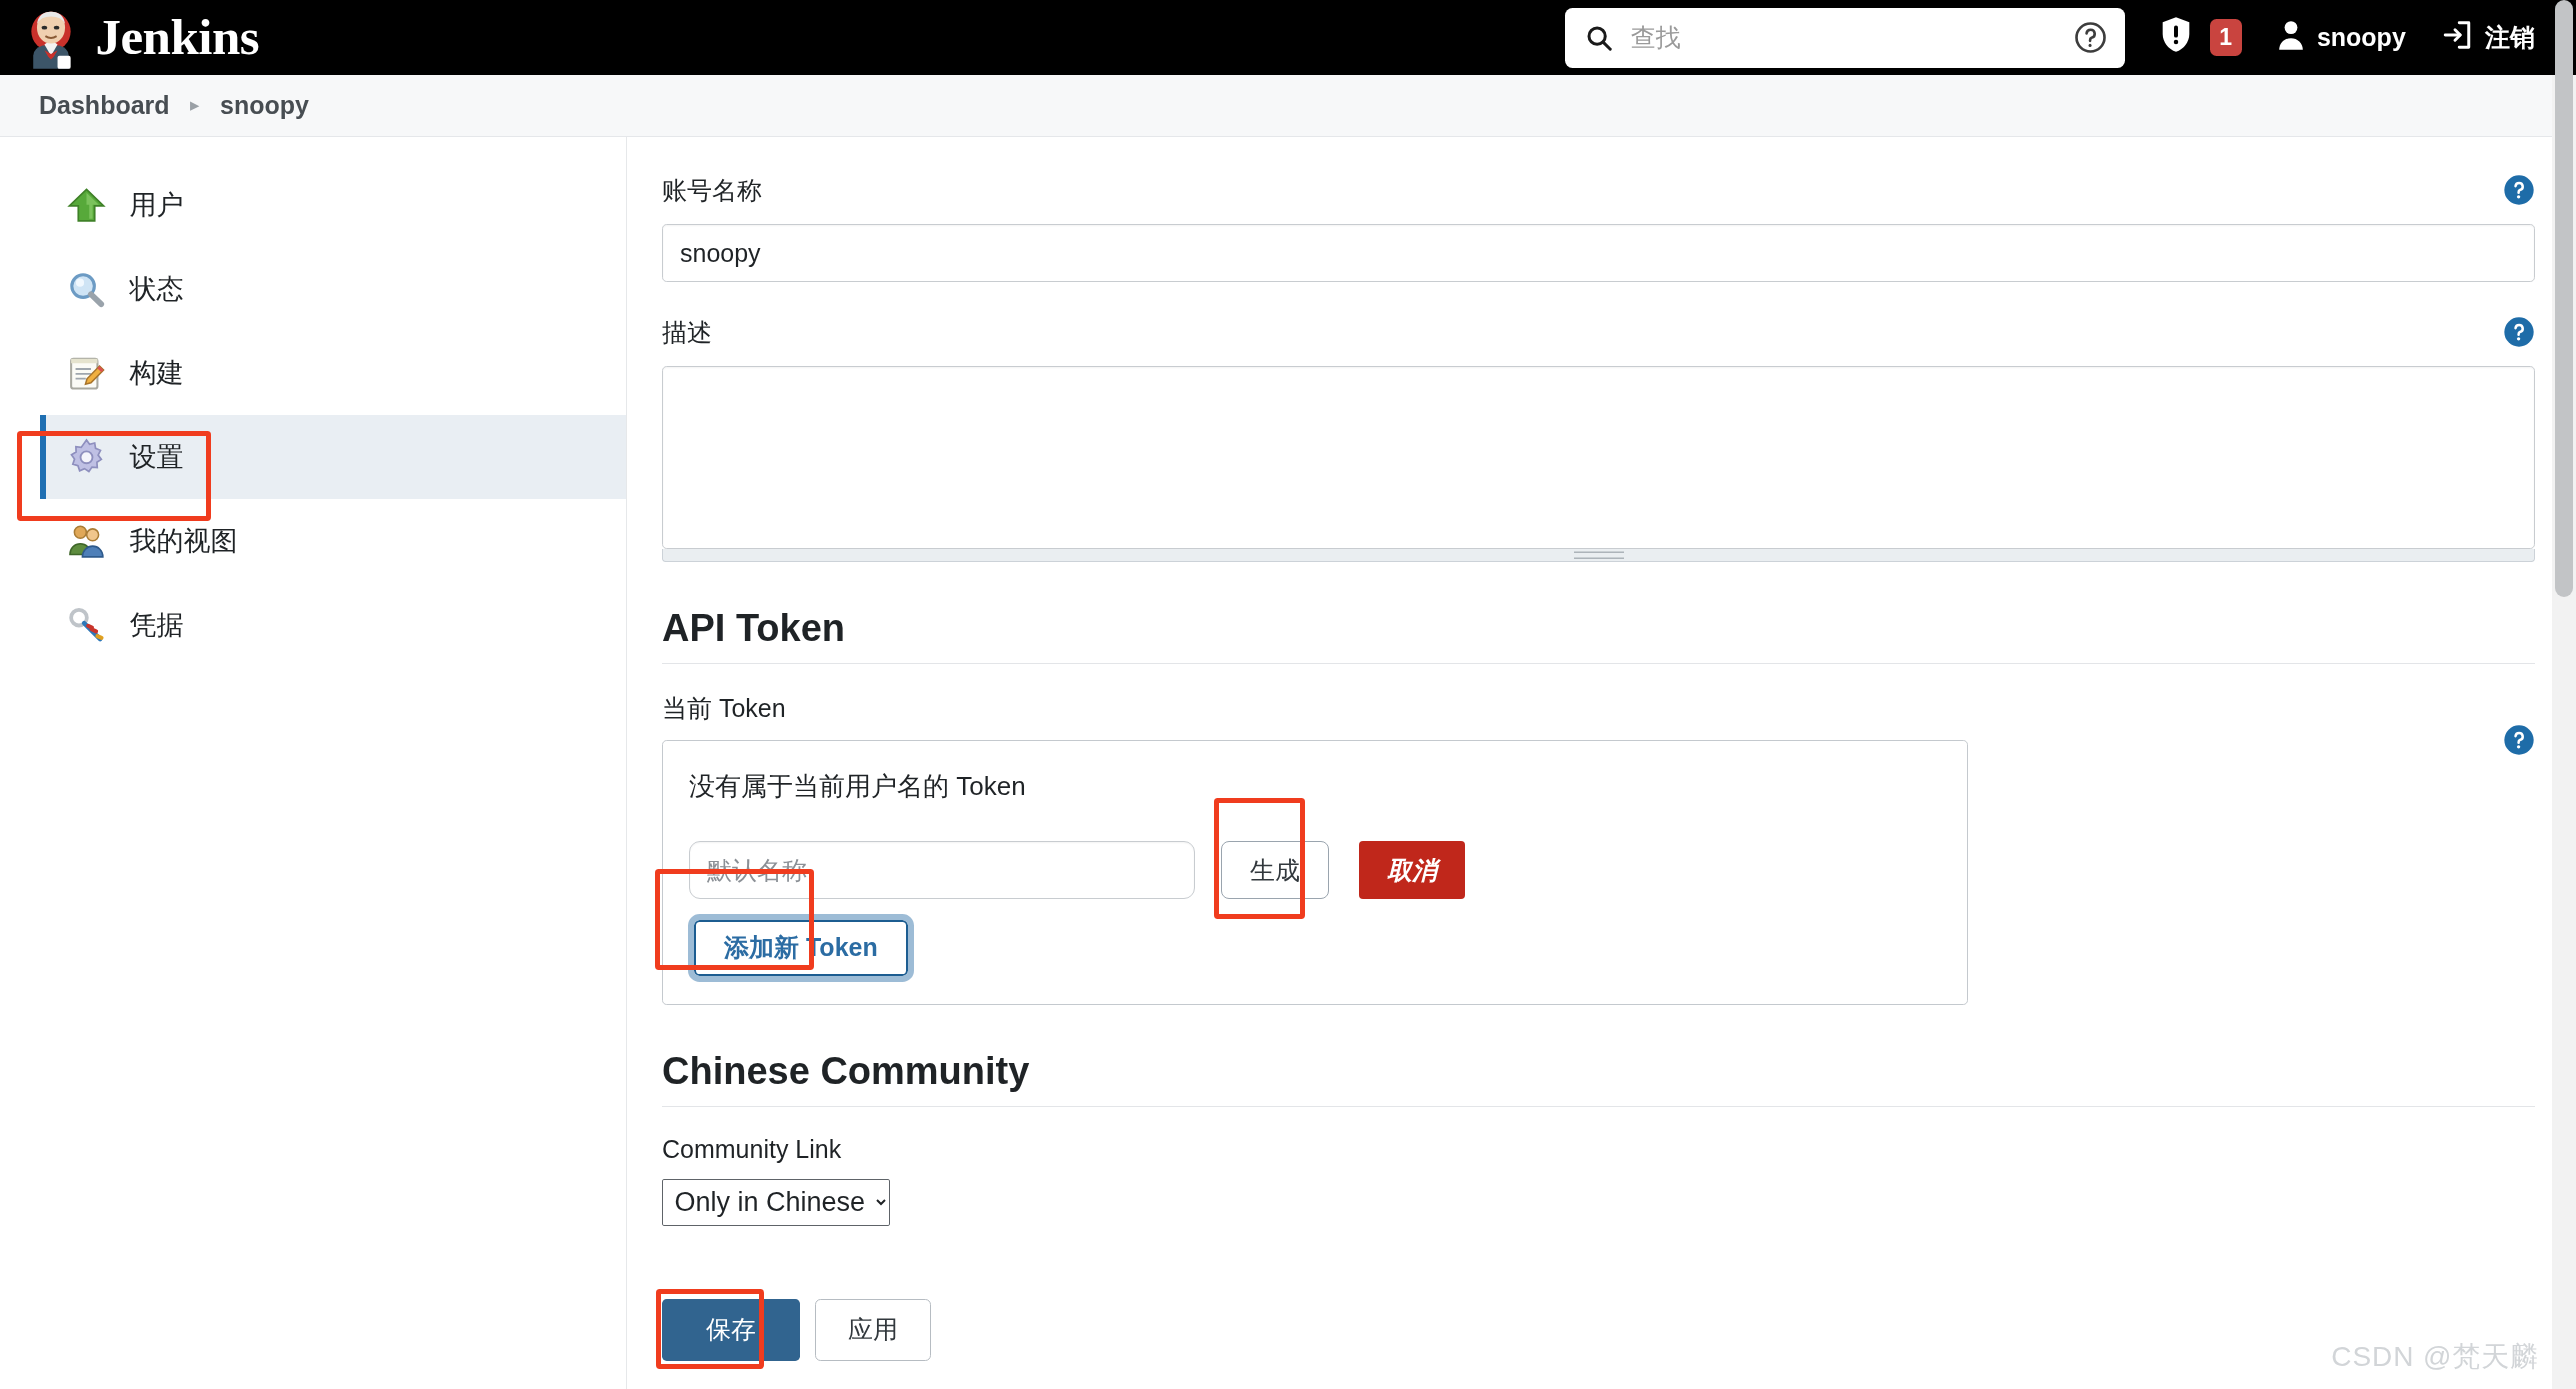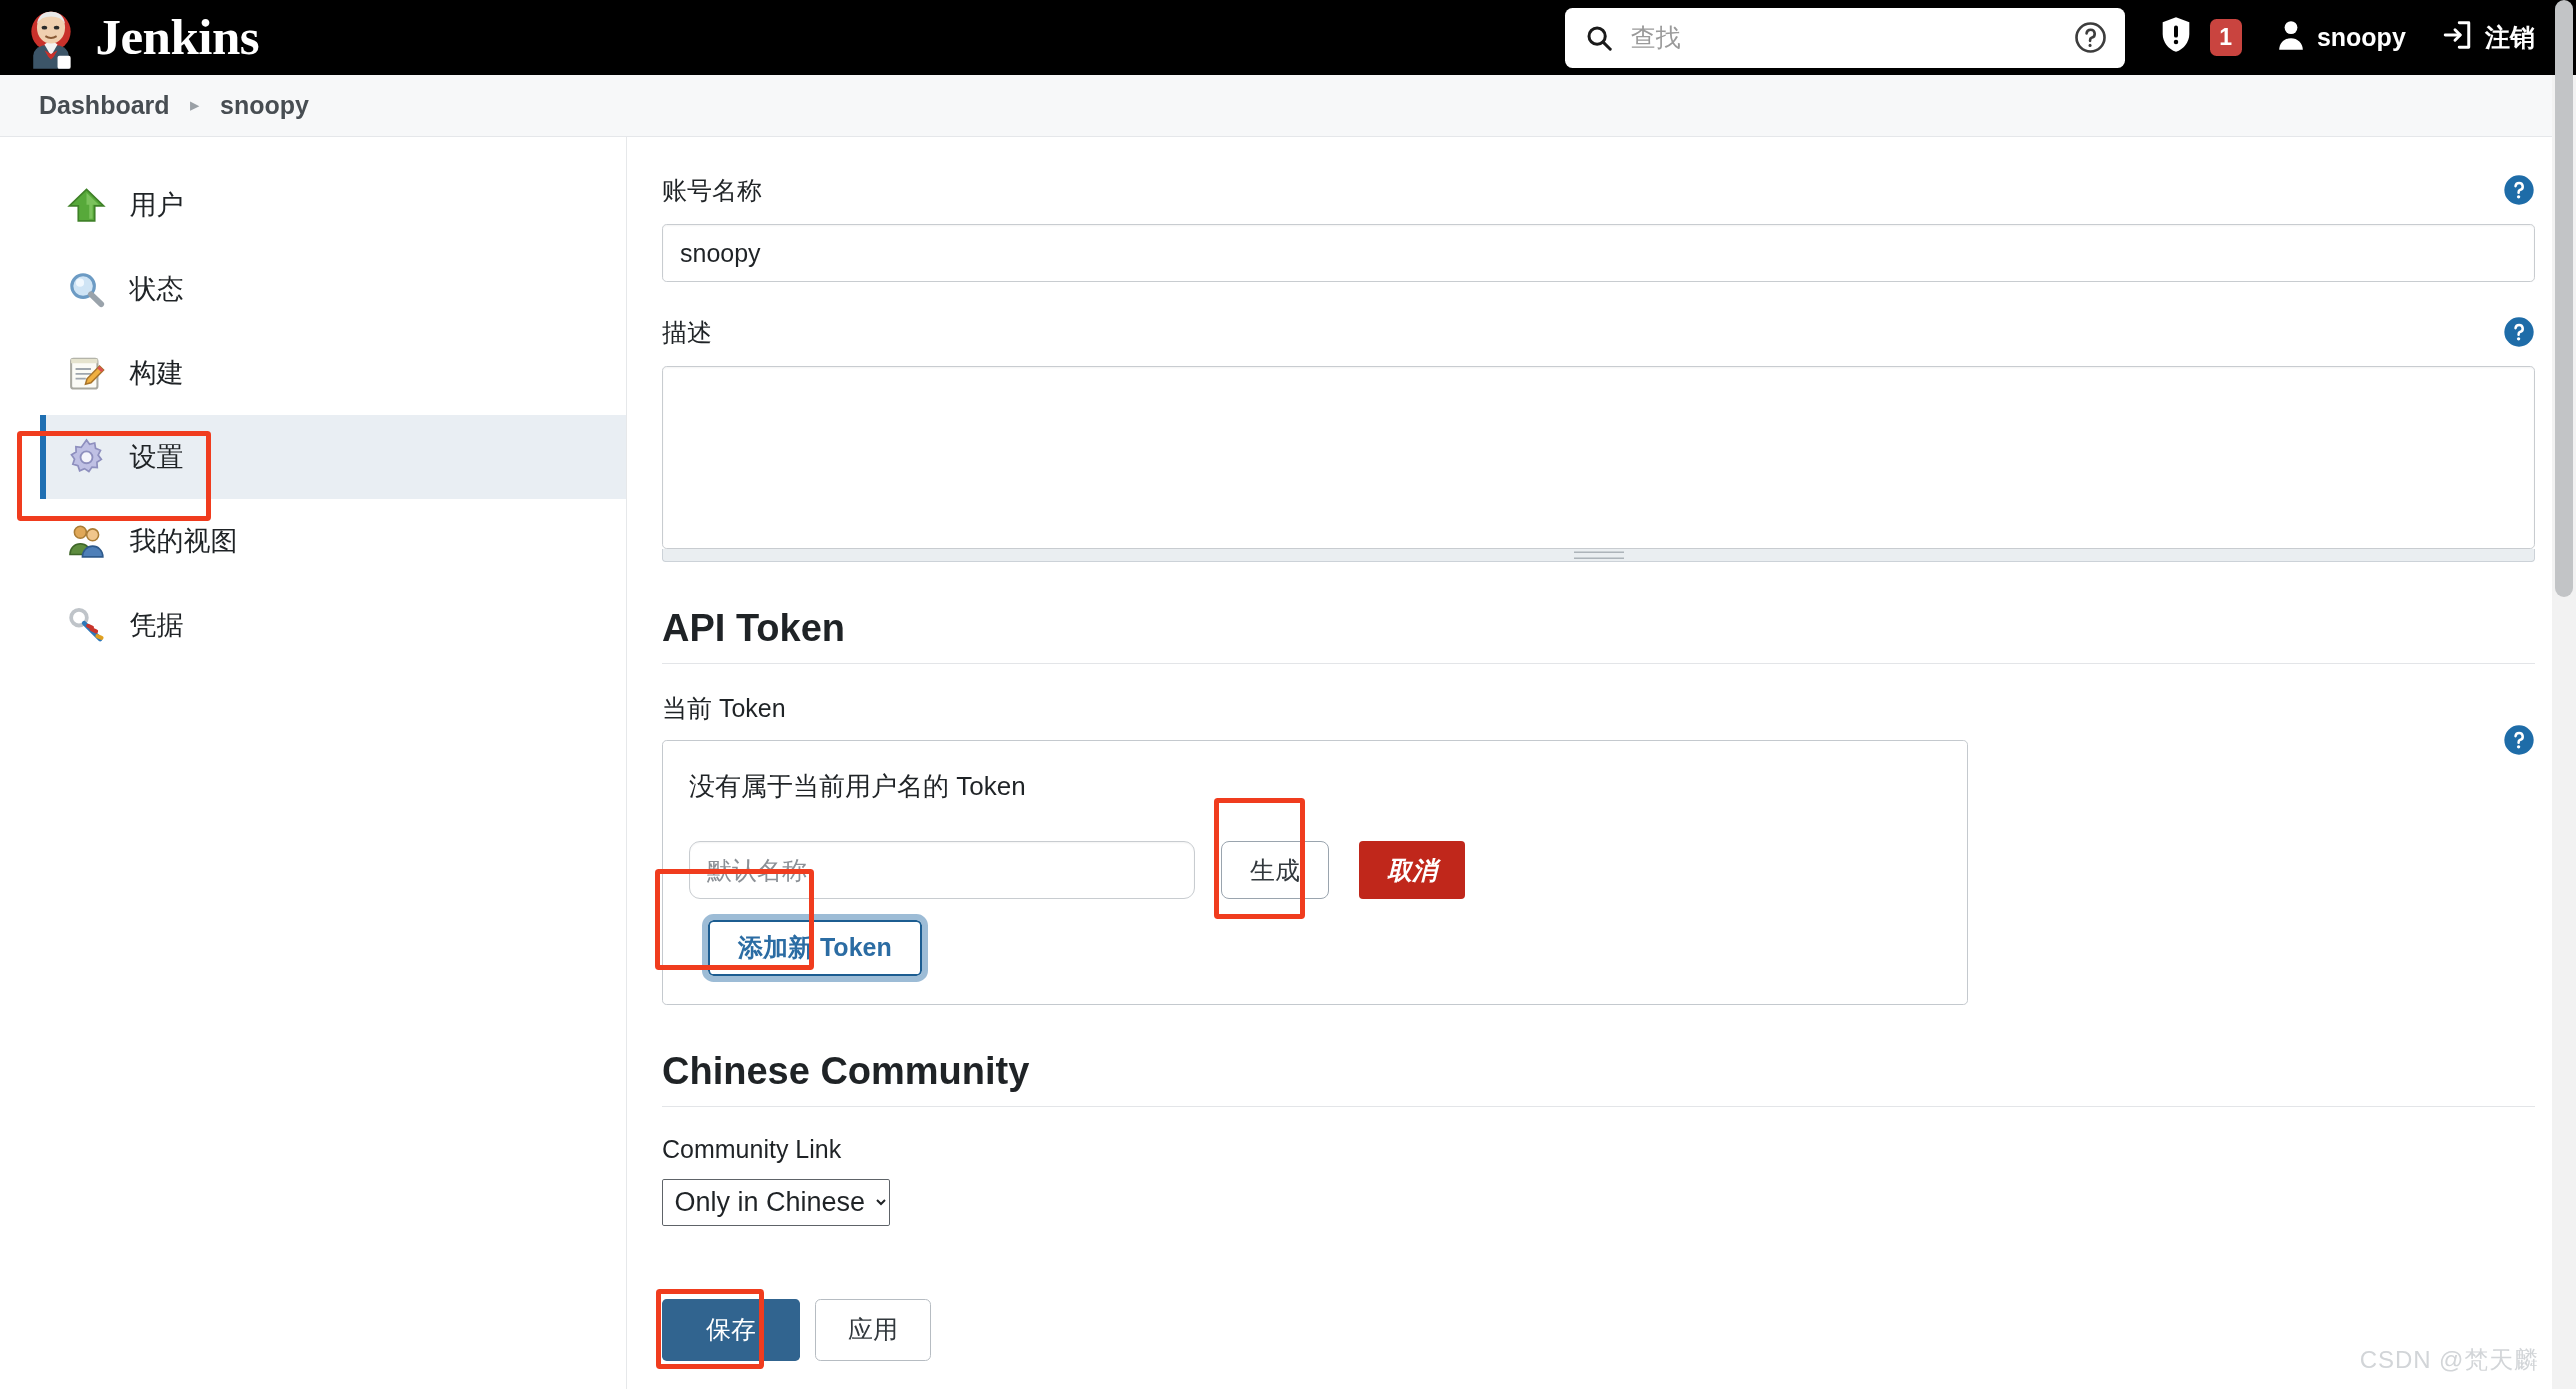--- a/index.html
+++ b/index.html
@@ -311,21 +311,21 @@
     border-radius: 4.7px;
   }
   .btn-addtoken {
     background: #fff;
     border: 2.8px solid #1c5d91;
     color: #2b6ca3;
     font-weight: 700;
     border-radius: 5.6px;
     outline: 6.5px solid #9dbcd6;
     outline-offset: 0px;
-    margin-left: 19px;
+    margin-left: 5px;
     height: 56px;
   }
 
   .sel {
     font-size: 27px;
     font-family: "Liberation Sans", "DejaVu Sans", sans-serif;
     border: 1.9px solid #5e6368;
     border-radius: 1.9px;
     background: #fff;
     padding: 4.7px 7.5px;
@@ -361,21 +361,21 @@
     width: 18.7px; height: 597px;
     background: #c2c4c6;
     border-radius: 9.3px;
     z-index: 31;
     cursor: grab;
   }
 
   .watermark {
     position: absolute;
     right: 37px; bottom: 13px;
-    font-size: 24px;
+    font-size: 28px;
     color: #d2d5d8;
     letter-spacing: 0.9px;
     z-index: 35;
     font-family: "Liberation Sans", "DejaVu Sans", sans-serif;
     margin-top: 29px;
   }
 </style>
 </head>
 <body>
 

